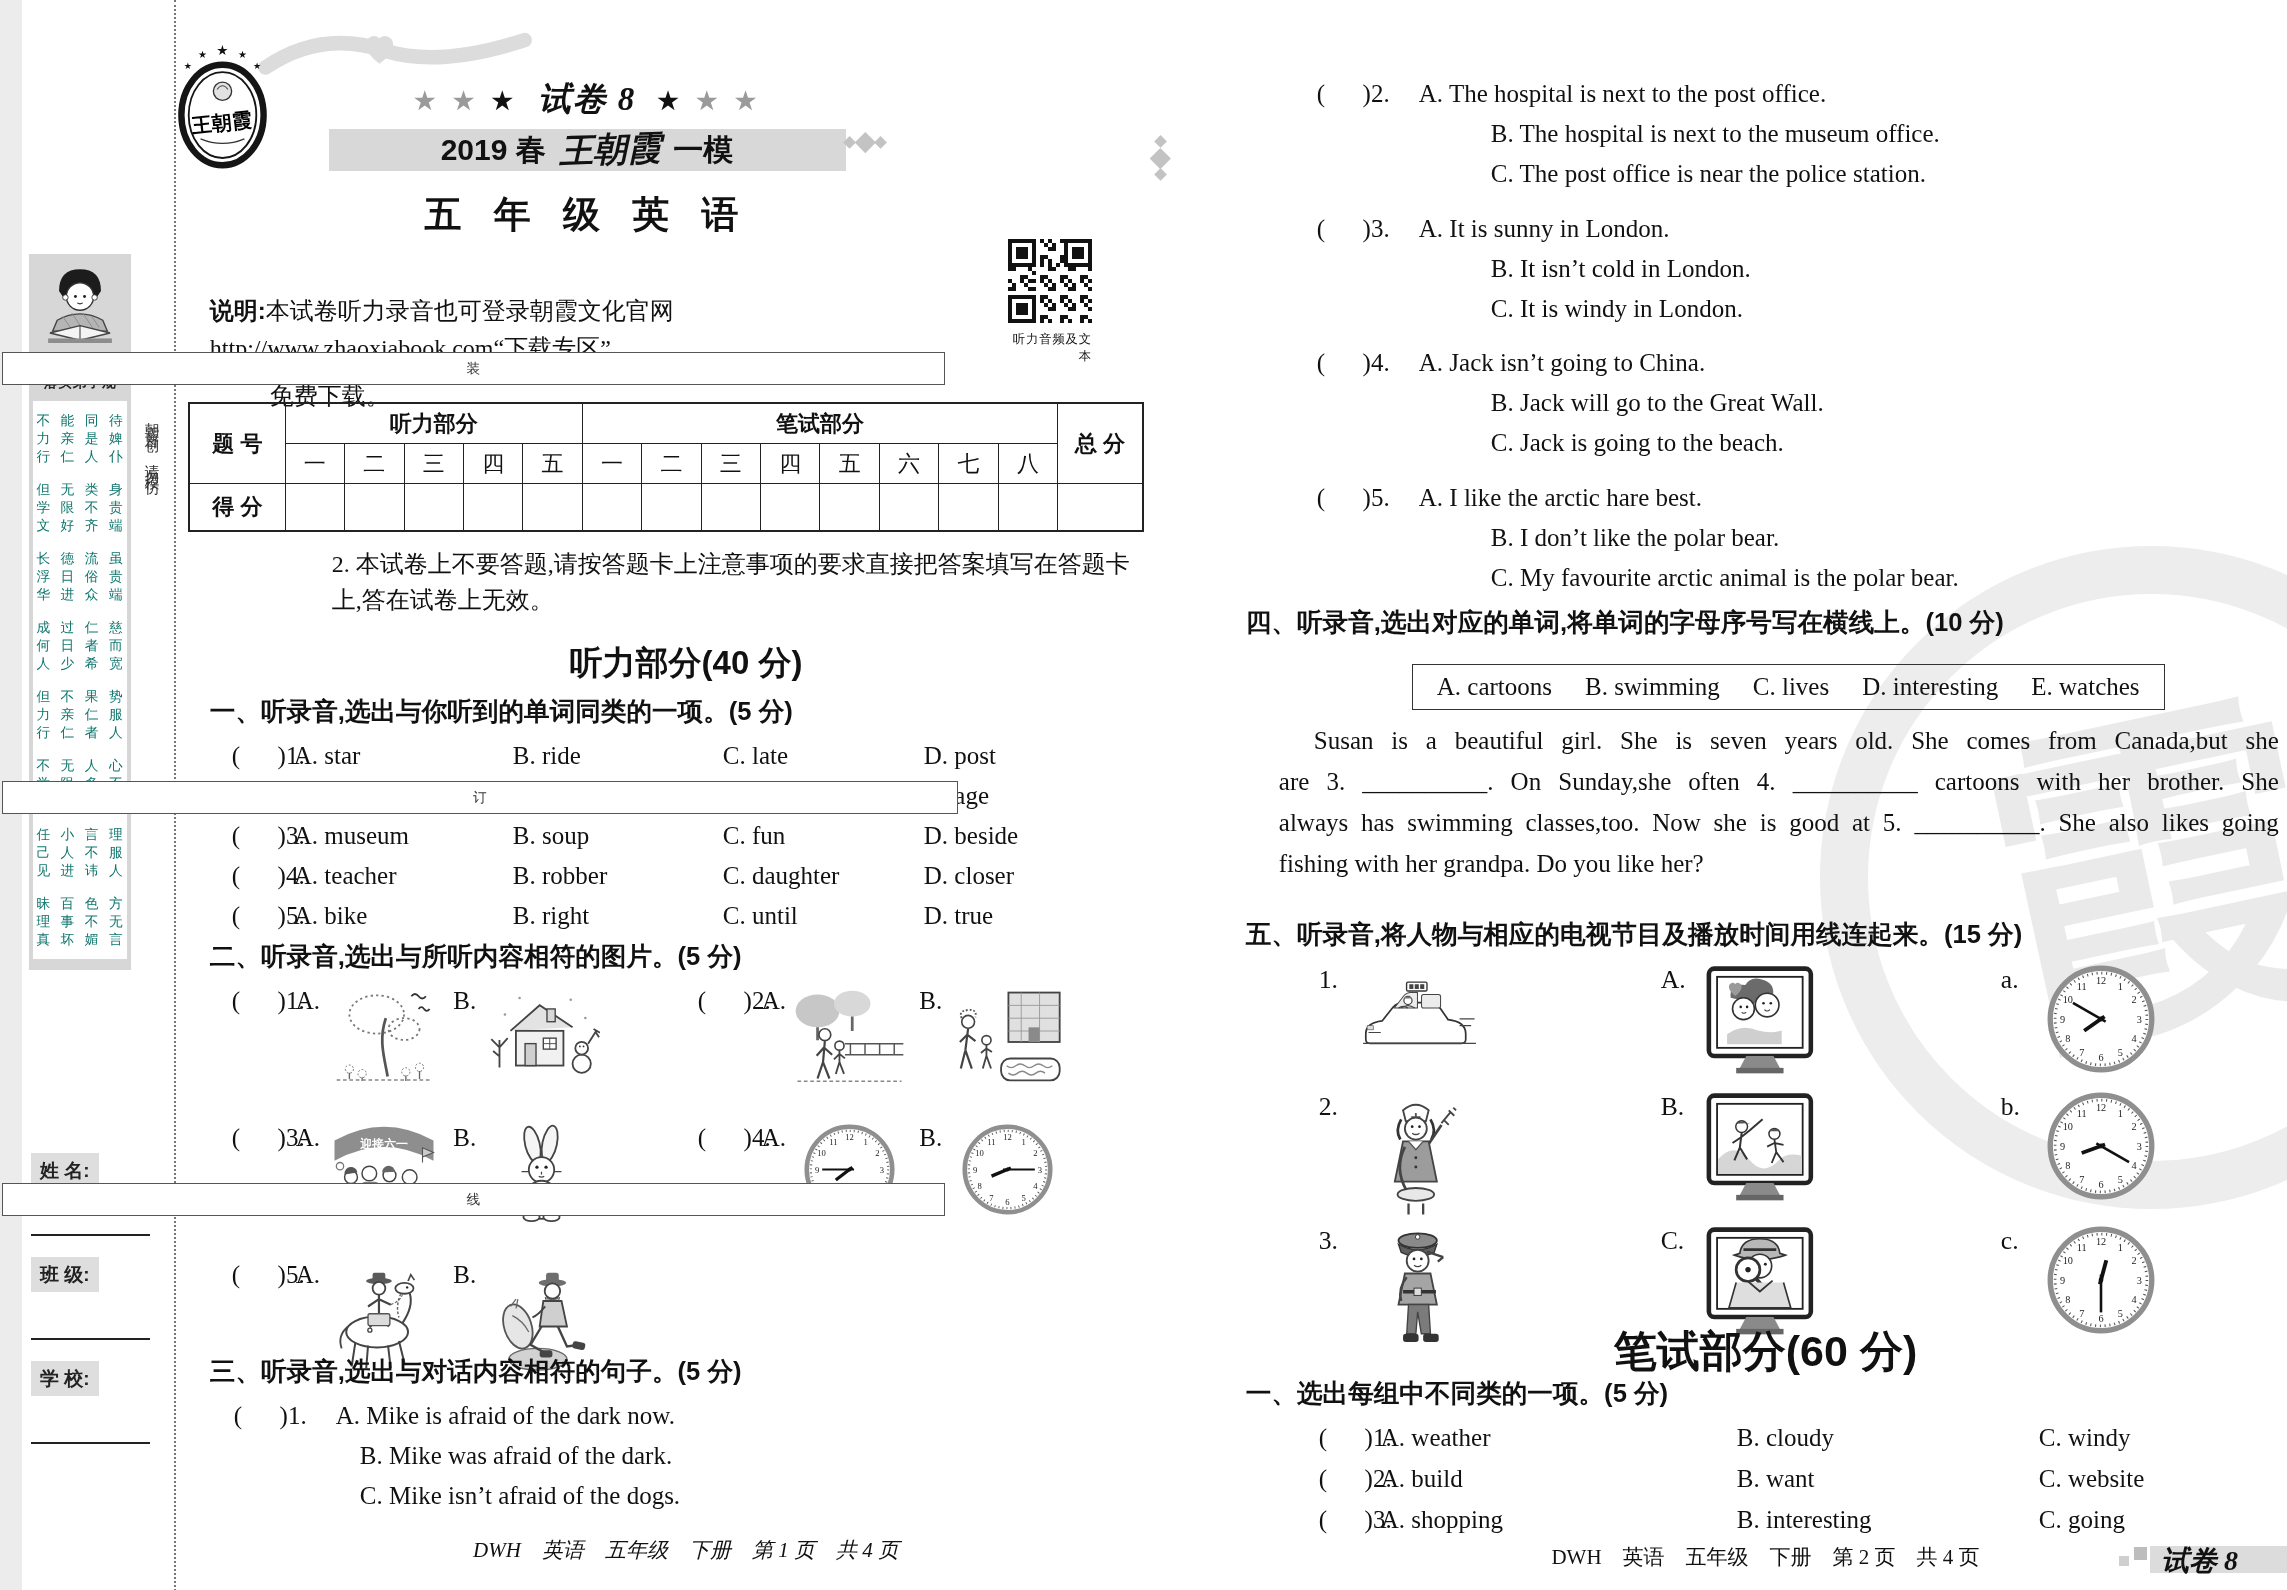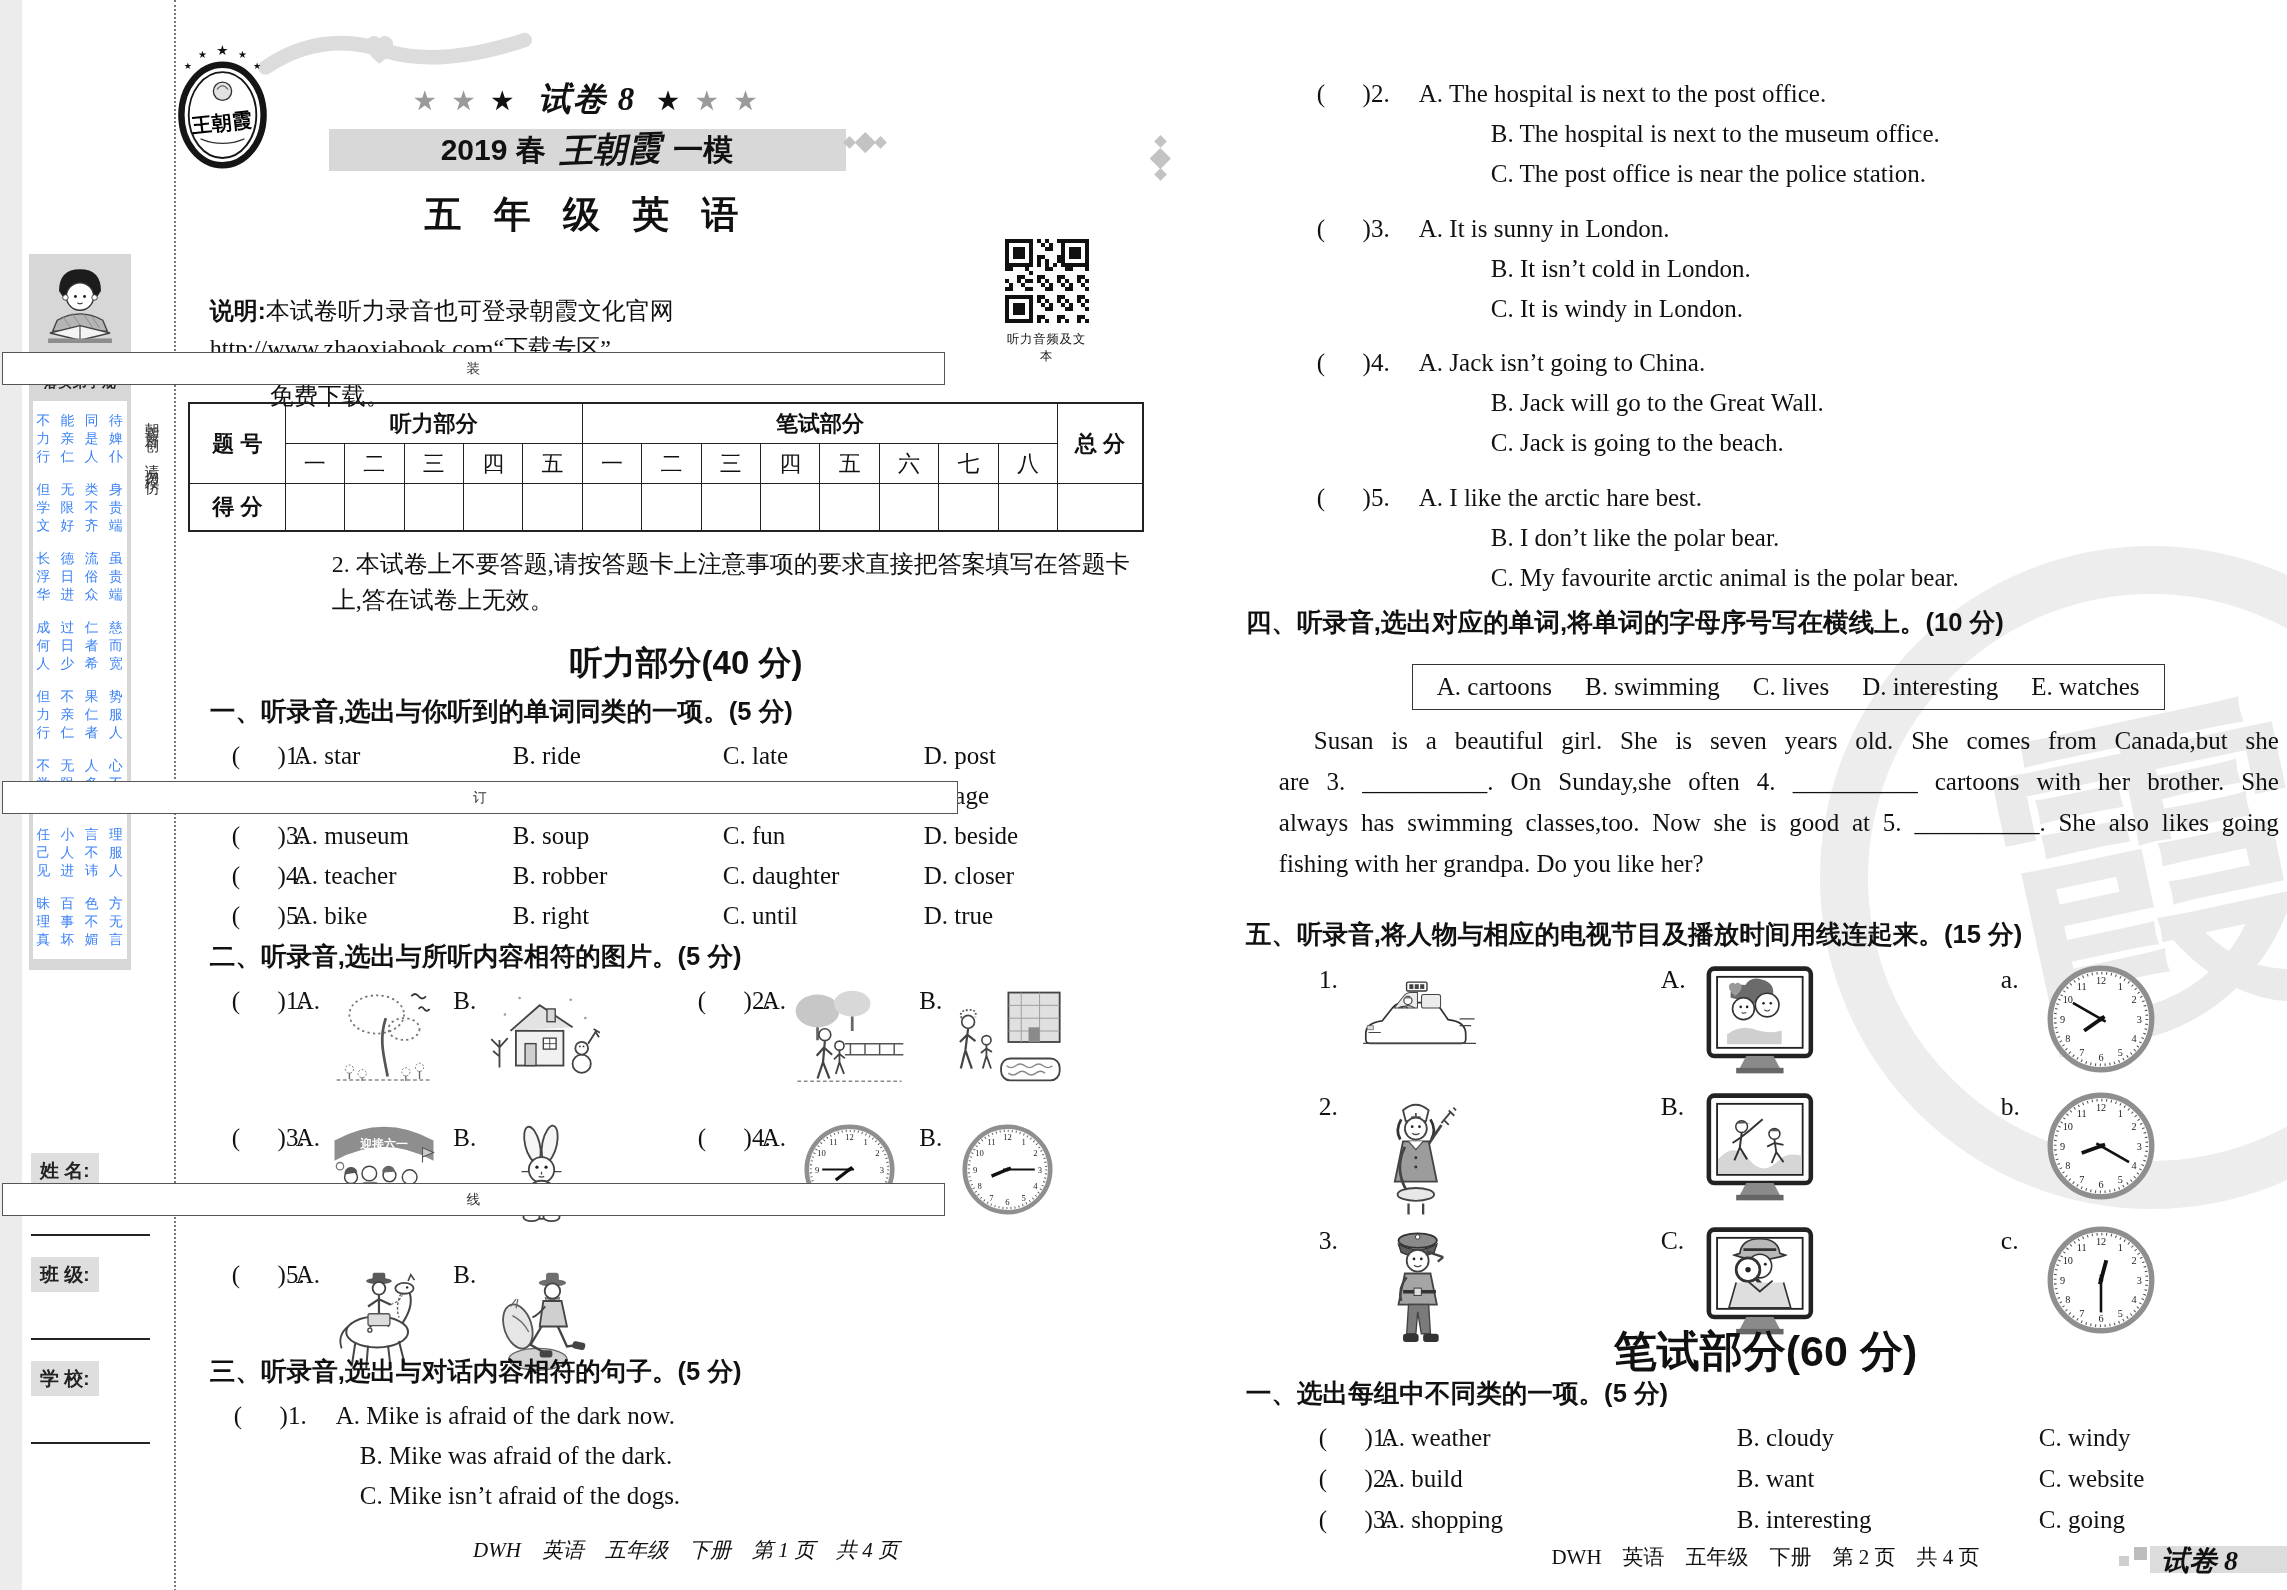--- a/index.html
+++ b/index.html
@@ -9,21 +9,21 @@
   .sheet{position:absolute;inset:0;background:#fff;overflow:hidden;}
   .edge{position:absolute;left:0;top:0;width:22px;height:100%;background:#ececec;}
 
   
   .sidebar{position:absolute;left:29px;top:254px;width:102px;background:#d7d7d7;padding:5.5px 0 11px;}
   .boy{text-align:center;}
   .motto{font-family:"Liberation Sans","DejaVu Sans",sans-serif;font-weight:900;font-size:13.7px;
          text-align:center;line-height:1.7;letter-spacing:0.9px;color:#222;}
   .dzg{margin:7.3px 3.7px 0;background:#fff;padding:11px 3.7px;display:flex;justify-content:space-between;}
   .dzg-col{display:flex;flex-direction:column;gap:15.5px;}
-  .dzg-group{width:14.6px;font-size:13.7px;line-height:1.3;word-break:break-all;color:#3b82f6;}
+  .dzg-group{width:14.6px;font-size:13.7px;line-height:1.3;word-break:break-all;color:#0f766e;}
 
   .fields{position:absolute;left:31px;top:1153px;width:137px;}
   .field{height:104px;}
   .flabel{display:inline-block;background:#dedede;padding:4.6px 9.1px;font-family:"Liberation Sans","DejaVu Sans",sans-serif;
           font-weight:700;font-size:19px;color:#222;}
   .fline{width:119px;border-bottom:2.3px solid #222;margin-top:46px;}
 
   
   .bindline{position:absolute;left:174px;top:0;height:1591px;border-left:2.7px dotted #777;}
   .bindnote{position:absolute;left:142px;top:411px;writing-mode:vertical-rl;text-orientation:upright;
@@ -48,21 +48,21 @@
         justify-content:center;gap:12.8px;font-size:30px;position:relative;}
   .band .bp{font-family:"Liberation Sans","DejaVu Sans",sans-serif;font-weight:900;}
   .band-logo{font-style:italic;font-weight:700;font-size:34px;transform:rotate(-2deg);}
   .band-deco{position:absolute;right:-40px;top:5.5px;display:flex;gap:3.7px;align-items:center;}
   .dia{background:#c3c3c3;transform:rotate(45deg);}
   .dia.d1{width:9.1px;height:9.1px}.dia.d2{width:14.6px;height:14.6px}.dia.d3{width:9.1px;height:9.1px}
   .subject{margin-top:18.3px;font-family:"Liberation Sans","DejaVu Sans",sans-serif;font-weight:900;
            font-size:37px;letter-spacing:11px;}
   .corner-deco{position:absolute;right:-3.7px;top:137px;display:flex;flex-direction:column;gap:4.6px;align-items:center;}
 
-  .qr{position:absolute;left:793px;top:239px;width:91px;text-align:center;z-index:1;}
+  .qr{position:absolute;left:793px;top:239px;width:91px;text-align:right;z-index:1;}
   .qr-cap{font-size:12.3px;margin-top:3.7px;letter-spacing:0.9px;}
 
   .notice{position:absolute;left:1.8px;top:292px;width:777px;font-size:24px;line-height:1.55;}
   .notice .lab{font-family:"Liberation Sans","DejaVu Sans",sans-serif;font-weight:900;}
   .notice .l2{margin:11px 0 0 60px;}
 
   table.score{position:absolute;left:-20px;top:402px;border-collapse:collapse;table-layout:fixed;}
   table.score td{border:1.4px solid #222;text-align:center;font-size:22px;}
   table.score{border:2.3px solid #222;}
   td.lab{font-family:"Liberation Sans","DejaVu Sans",sans-serif;font-weight:700;}

